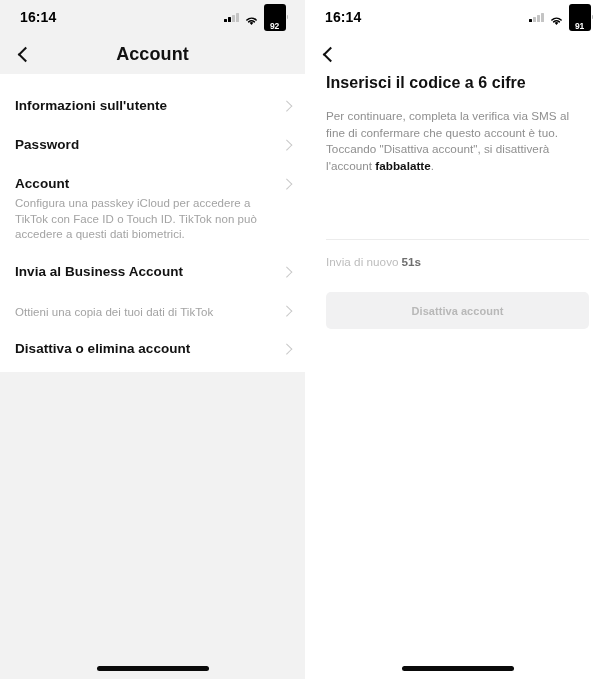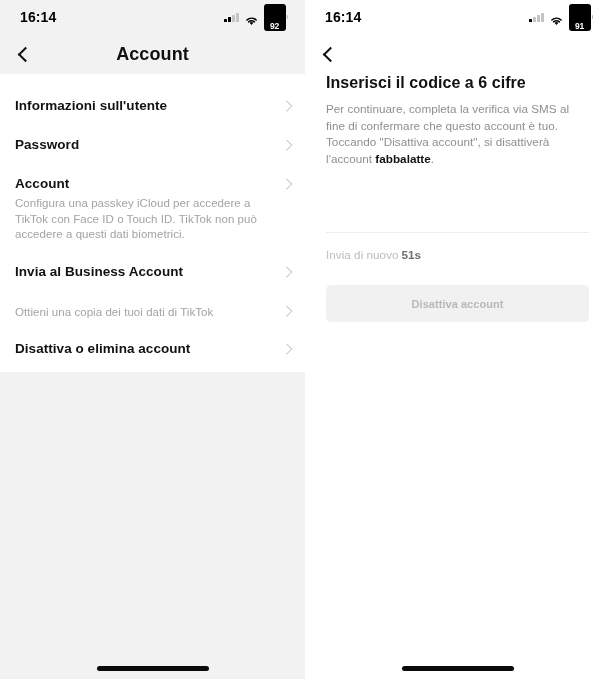--- a/index.html
+++ b/index.html
@@ -186,21 +186,21 @@
   .verify-title {
     font-size: 16px;
     font-weight: bold;
     color: #111111;
     letter-spacing: 0.05px;
   }
   .verify-desc {
     font-size: 11.7px;
     color: #8f8f8f;
     line-height: 16.5px;
-    margin-top: 9px;
+    margin-top: 16px;
     letter-spacing: 0.03px;
   }
   .verify-desc b {
     color: #121212;
     font-weight: bold;
   }
   .code-input {
     margin-top: 39px;
     height: 26px;
     border-bottom: 1px solid #ececec;

